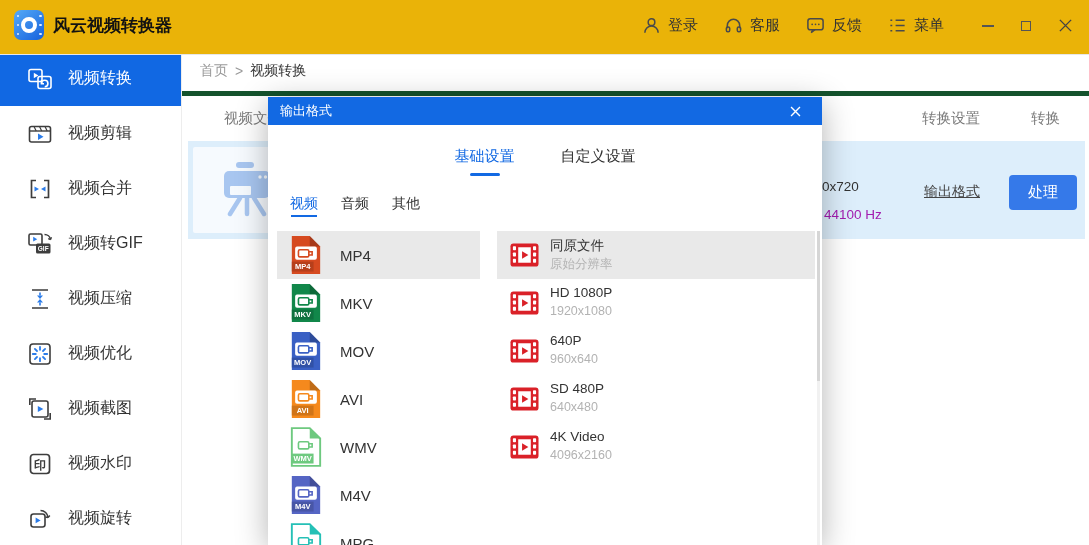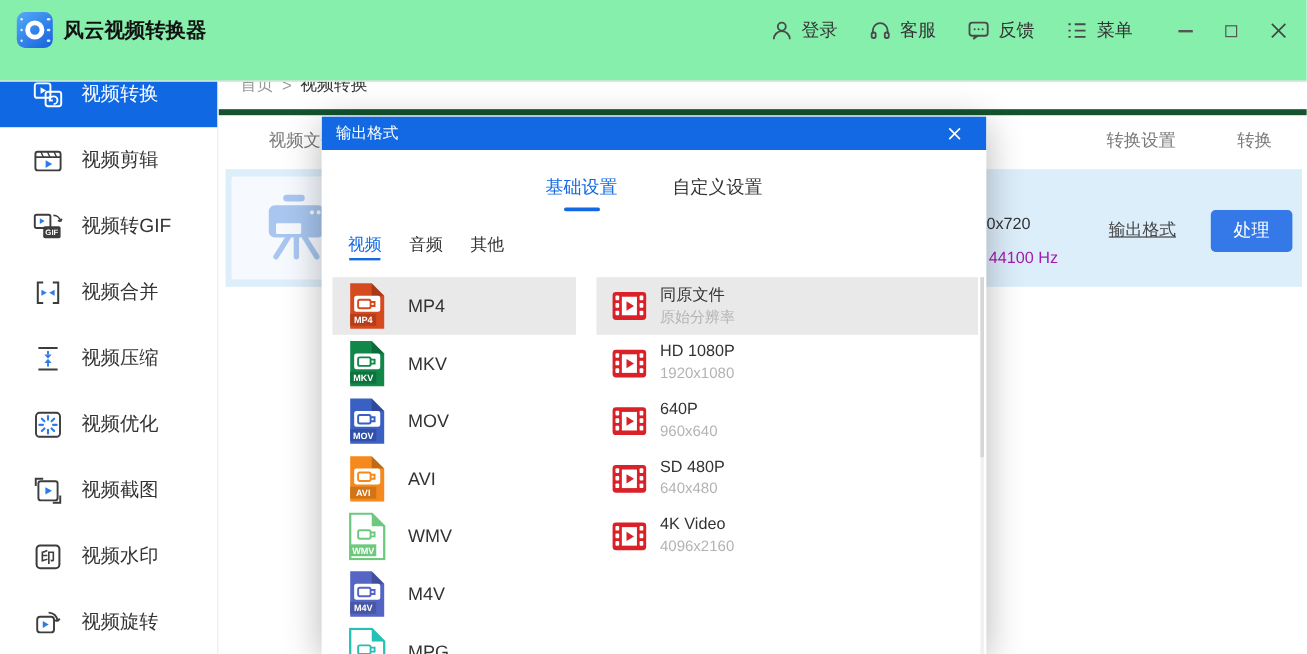--- a/index.html
+++ b/index.html
@@ -1,21 +1,21 @@
 <!DOCTYPE html>
 <html><head>
 <meta charset="utf-8">
 <style>
   * { margin:0; padding:0; box-sizing:border-box; }
   html,body { width:1089px; height:545px; }
   body { position:relative; overflow:hidden; background:#fff;
          font-family:"Liberation Sans","DejaVu Sans",sans-serif; color:#333; }
 
   
-  .titlebar { position:absolute; left:0; top:0; width:1089px; height:68px; background:#86efac;
+  .titlebar { position:absolute; left:0; top:0; width:1089px; height:55px; background:#eab308;
               border-bottom:1px solid #e7e7e7; z-index:5; }
   .logo { position:absolute; left:14px; top:10px; width:30px; height:30px; border-radius:7px;
           background:linear-gradient(140deg,#55abf7,#1560dd); }
   .logo .ring { position:absolute; left:7px; top:7px; width:16px; height:16px;
                 border:4.5px solid #fff; border-radius:50%; }
   .logo .dots { position:absolute; top:4.5px; width:2.8px; height:2.8px; border-radius:50%;
                 background:rgba(255,255,255,.85);
                 box-shadow:0 9px 0 rgba(255,255,255,.85),0 18px 0 rgba(255,255,255,.85); }
   .logo .dots.l { left:2.5px; } .logo .dots.r { right:2.5px; }
   .app-title { position:absolute; left:53px; top:0; line-height:51px; font-size:17px;
@@ -177,39 +177,39 @@
           <path d="M2.5 10 h21" stroke="var(--im)" stroke-width="1.4"></path>
           <path d="M7 5.5 l2.2 4.5 M12.5 5.5 l2.2 4.5 M18 5.5 l2.2 4.5" stroke="var(--im)" stroke-width="1.2"></path>
           <path d="M11 12.5 l5.5 3.2 -5.5 3.2 z" fill="var(--ia)"></path>
         </svg>
       </span>
       <span>视频剪辑</span>
     </div>
     <div class="sb-item">
       <span class="sb-ic">
         <svg viewBox="0 0 26 26" width="26" height="26">
+          <path d="M9 4.5 h-4.5 v17 h4.5 M17 4.5 h4.5 v17 h-4.5" fill="none" stroke="var(--im)" stroke-width="1.7"></path>
+          <path d="M7.5 10.5 l4.5 2.5 -4.5 2.5 z" fill="var(--ia)"></path>
+          <path d="M18.5 10.5 l-4.5 2.5 4.5 2.5 z" fill="var(--ia)"></path>
+        </svg>
+      </span>
+      <span>视频合并</span>
+    </div>
+    <div class="sb-item">
+      <span class="sb-ic">
+        <svg viewBox="0 0 26 26" width="26" height="26">
           <rect x="2" y="3" width="13" height="11" rx="1.5" fill="none" stroke="var(--im)" stroke-width="1.6"></rect>
           <path d="M6.2 5.8 l4 2.4 -4 2.4 z" fill="var(--ia)"></path>
           <path d="M17.5 3.5 a6 6 0 0 1 6 5" fill="none" stroke="var(--im)" stroke-width="1.4"></path>
           <path d="M23.5 8.5 l1 -2.2 M23.5 8.5 l-2.3 -0.8" stroke="var(--im)" stroke-width="1.4"></path>
           <rect x="9" y="12.5" width="14.5" height="10" rx="1.5" fill="var(--im)"></rect>
           <text x="16.2" y="20.2" text-anchor="middle" font-size="6.5" font-weight="bold" fill="var(--contrast)">GIF</text>
         </svg>
       </span>
       <span>视频转GIF</span>
-    </div>
-    <div class="sb-item">
-      <span class="sb-ic">
-        <svg viewBox="0 0 26 26" width="26" height="26">
-          <path d="M9 4.5 h-4.5 v17 h4.5 M17 4.5 h4.5 v17 h-4.5" fill="none" stroke="var(--im)" stroke-width="1.7"></path>
-          <path d="M7.5 10.5 l4.5 2.5 -4.5 2.5 z" fill="var(--ia)"></path>
-          <path d="M18.5 10.5 l-4.5 2.5 4.5 2.5 z" fill="var(--ia)"></path>
-        </svg>
-      </span>
-      <span>视频合并</span>
     </div>
     <div class="sb-item">
       <span class="sb-ic">
         <svg viewBox="0 0 26 26" width="26" height="26">
           <path d="M5 4 h16 M5 22 h16" stroke="var(--im)" stroke-width="1.7"></path>
           <path d="M13 6.5 v3 M13 19.5 v-3" stroke="var(--ia)" stroke-width="1.6"></path>
           <path d="M10 9.5 h6 l-3 3.5 z" fill="var(--ia)"></path>
           <path d="M10 16.5 h6 l-3 -3.5 z" fill="var(--ia)"></path>
         </svg>
       </span>

